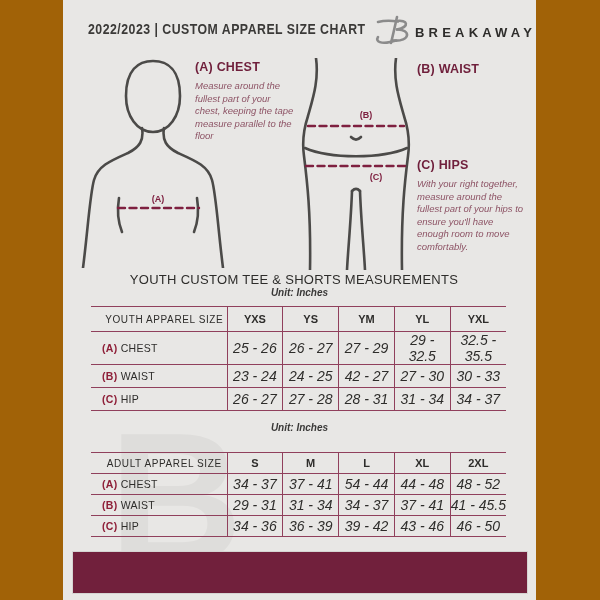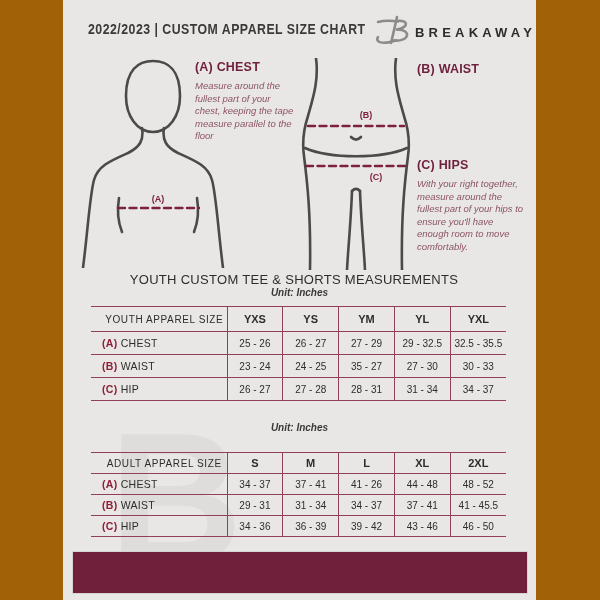--- a/index.html
+++ b/index.html
@@ -36,21 +36,21 @@
   table.size col.lbl{width:136px;}
   table.size col.val{width:55.8px;}
   table.size tr{border-top:1.6px solid #90405c;}
   table.size tr.last{border-bottom:1.6px solid #90405c;}
   table.size th,table.size td{padding:0;font-weight:normal;color:#2e2d2b;}
   table.size th.size-col,table.size td.val{border-left:1.6px solid #90405c;text-align:center;}
   table.size th.apparel{font-size:10px;letter-spacing:.6px;text-align:center;padding-left:11px;}
   table.size th.size-col{font-size:11px;font-weight:bold;}
   table.size td.lbl{font-size:10.5px;padding-left:11px;letter-spacing:.3px;}
   table.size td.lbl b{color:#8e1f38;font-weight:bold;}
-  table.size td.val{font-size:10px;}
+  table.size td.val{font-size:14px;font-style:italic;}
   .yt tr{height:23px;} .yt tr.hd{height:25px;}
   .at tr{height:21px;} .at tr.hd{height:21px;}
 
   
   .footer-bar{position:absolute;left:9px;top:551px;width:454px;height:41px;background:#71203c;
               border:1px solid #d5d4d2;z-index:2;}
 </style>
 </head>
 <body>
 
@@ -134,21 +134,21 @@
         <td class="val">25 - 26</td>
         <td class="val">26 - 27</td>
         <td class="val">27 - 29</td>
         <td class="val">29 - 32.5</td>
         <td class="val">32.5 - 35.5</td>
       </tr>
       <tr>
         <td class="lbl"><b>(B)</b> <span>WAIST</span></td>
         <td class="val">23 - 24</td>
         <td class="val">24 - 25</td>
-        <td class="val">35 - 27</td>
+        <td class="val">42 - 27</td>
         <td class="val">27 - 30</td>
         <td class="val">30 - 33</td>
       </tr>
       <tr class="last">
         <td class="lbl"><b>(C)</b> <span>HIP</span></td>
         <td class="val">26 - 27</td>
         <td class="val">27 - 28</td>
         <td class="val">28 - 31</td>
         <td class="val">31 - 34</td>
         <td class="val">34 - 37</td>
@@ -172,21 +172,21 @@
         <th class="size-col">S</th>
         <th class="size-col">M</th>
         <th class="size-col">L</th>
         <th class="size-col">XL</th>
         <th class="size-col">2XL</th>
       </tr>
       <tr>
         <td class="lbl"><b>(A)</b> <span>CHEST</span></td>
         <td class="val">34 - 37</td>
         <td class="val">37 - 41</td>
-        <td class="val">41 - 26</td>
+        <td class="val">54 - 44</td>
         <td class="val">44 - 48</td>
         <td class="val">48 - 52</td>
       </tr>
       <tr>
         <td class="lbl"><b>(B)</b> <span>WAIST</span></td>
         <td class="val">29 - 31</td>
         <td class="val">31 - 34</td>
         <td class="val">34 - 37</td>
         <td class="val">37 - 41</td>
         <td class="val">41 - 45.5</td>

